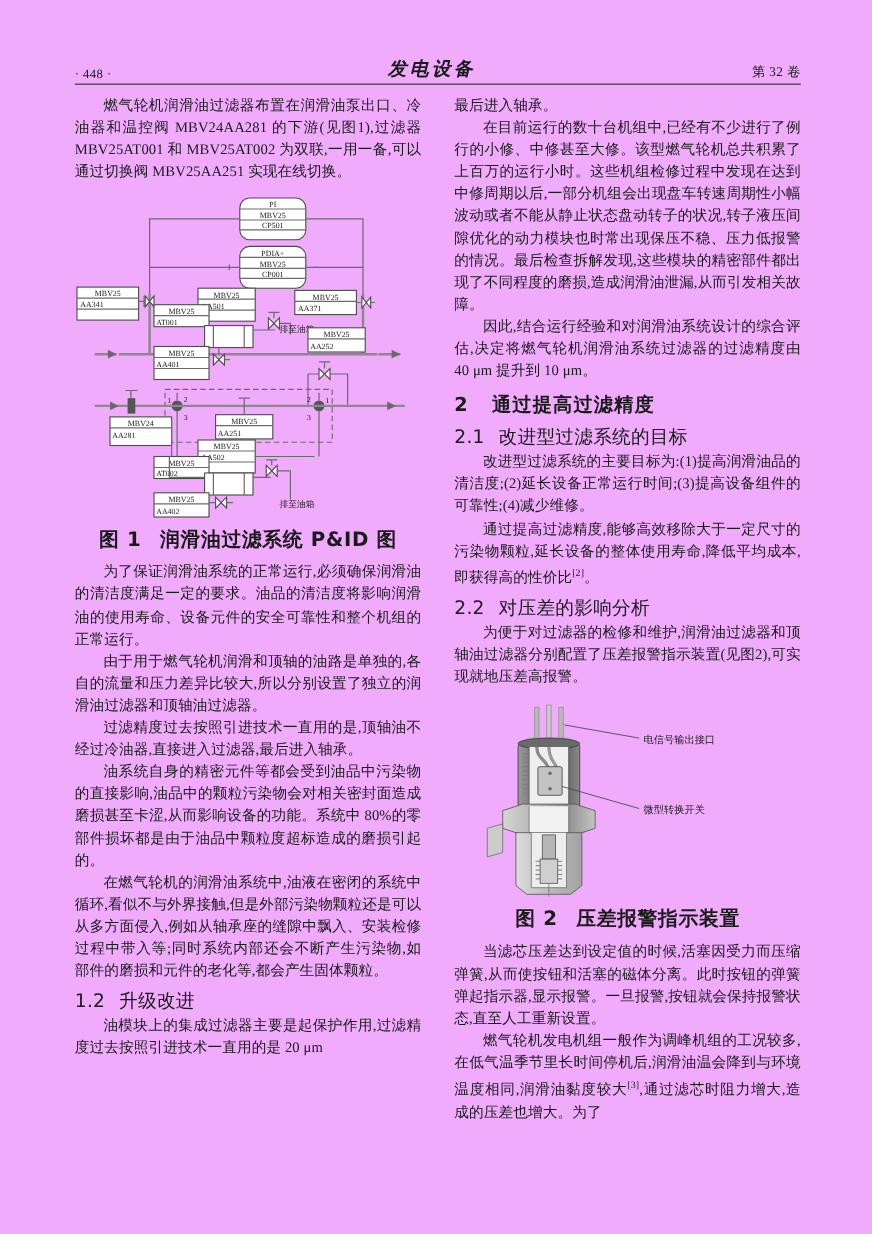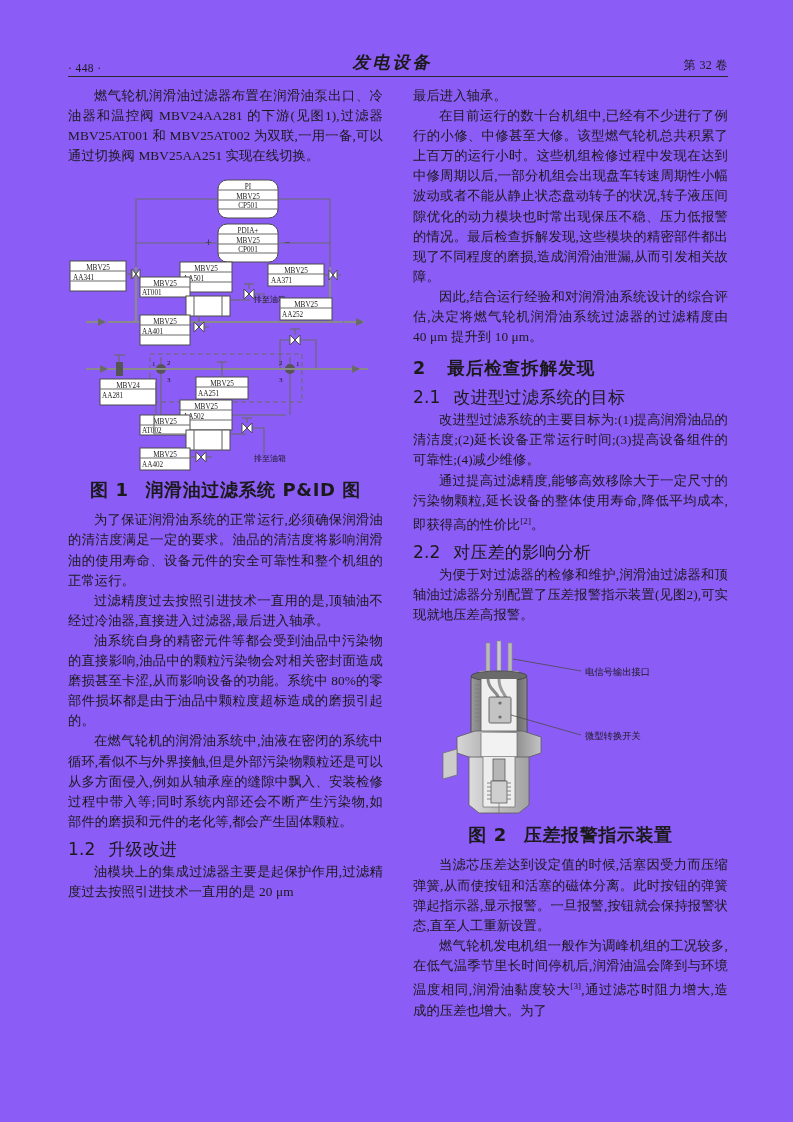--- a/index.html
+++ b/index.html
@@ -13,21 +13,21 @@
     font-family: "Liberation Serif", "DejaVu Serif", serif;
     color: #1a1a1a;
     position: relative;
     overflow: hidden;
   }
   .page {
     position: absolute;
     left: 0; top: 0;
     width: 793px;
     height: 1122px;
-    background: #8b5cf6;
+    background: #f0abfc;
   }
 
   
   .runhead {
     position: absolute;
     left: 68px;
     top: 48px;
     width: 660px;
     height: 26px;
     display: flex;
@@ -380,41 +380,42 @@
           <path class="ln" d="M86 243 V262 H118"></path>
         </svg>
       </div>
 
       <p class="figcap">
         <span class="cn">图 1</span>
         <span>润滑油过滤系统 P&amp;ID 图</span>
       </p>
 
       <p class="body">为了保证润滑油系统的正常运行,必须确保润滑油的清洁度满足一定的要求。油品的清洁度将影响润滑油的使用寿命、设备元件的安全可靠性和整个机组的正常运行。</p>
+      <p class="body">由于用于燃气轮机润滑和顶轴的油路是单独的,各自的流量和压力差异比较大,所以分别设置了独立的润滑油过滤器和顶轴油过滤器。</p>
       <p class="body">过滤精度过去按照引进技术一直用的是,顶轴油不经过冷油器,直接进入过滤器,最后进入轴承。</p>
       <p class="body">油系统自身的精密元件等都会受到油品中污染物的直接影响,油品中的颗粒污染物会对相关密封面造成磨损甚至卡涩,从而影响设备的功能。系统中 80%的零部件损坏都是由于油品中颗粒度超标造成的磨损引起的。</p>
       <p class="body">在燃气轮机的润滑油系统中,油液在密闭的系统中循环,看似不与外界接触,但是外部污染物颗粒还是可以从多方面侵入,例如从轴承座的缝隙中飘入、安装检修过程中带入等;同时系统内部还会不断产生污染物,如部件的磨损和元件的老化等,都会产生固体颗粒。</p>
 
       <h3 class="subsec">
         <span class="num">1.2</span>
         <span>升级改进</span>
       </h3>
 
       <p class="body">油模块上的集成过滤器主要是起保护作用,过滤精度过去按照引进技术一直用的是 20 μm</p>
     </div>
 
     <div class="col">
 
       <p class="body noindent">最后进入轴承。</p>
       <p class="body">在目前运行的数十台机组中,已经有不少进行了例行的小修、中修甚至大修。该型燃气轮机总共积累了上百万的运行小时。这些机组检修过程中发现在达到中修周期以后,一部分机组会出现盘车转速周期性小幅波动或者不能从静止状态盘动转子的状况,转子液压间隙优化的动力模块也时常出现保压不稳、压力低报警的情况。最后检查拆解发现,这些模块的精密部件都出现了不同程度的磨损,造成润滑油泄漏,从而引发相关故障。</p>
       <p class="body">因此,结合运行经验和对润滑油系统设计的综合评估,决定将燃气轮机润滑油系统过滤器的过滤精度由 40 μm 提升到 10 μm。</p>
 
       <h2 class="sec">
         <span class="num">2</span>
-        <span>最后检查拆解发现</span>
+        <span>通过提高过滤精度</span>
       </h2>
 
       <h3 class="subsec">
         <span class="num">2.1</span>
         <span>改进型过滤系统的目标</span>
       </h3>
 
       <p class="body">改进型过滤系统的主要目标为:(1)提高润滑油品的清洁度;(2)延长设备正常运行时间;(3)提高设备组件的可靠性;(4)减少维修。</p>
 
       <p class="body"><span>通过提高过滤精度,能够高效移除大于一定尺寸的污染物颗粒,延长设备的整体使用寿命,降低平均成本,即获得高的性价比</span><sup class="ref">[2]</sup><span>。</span></p>

